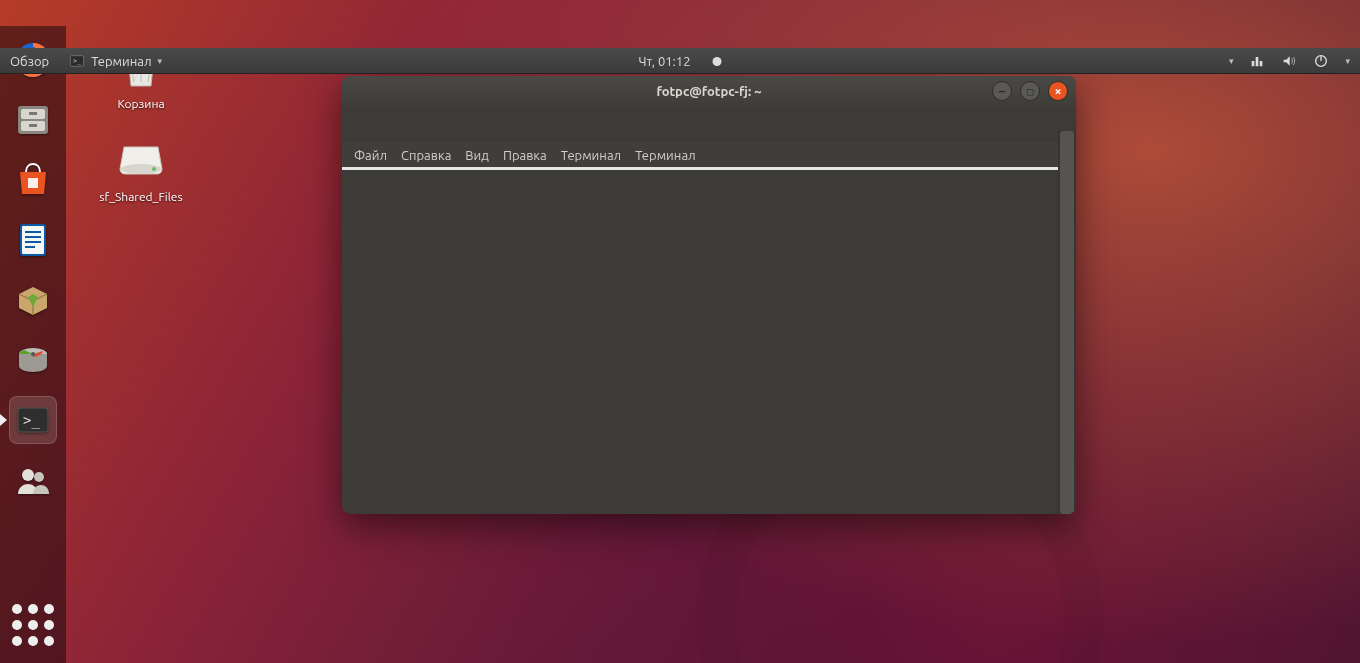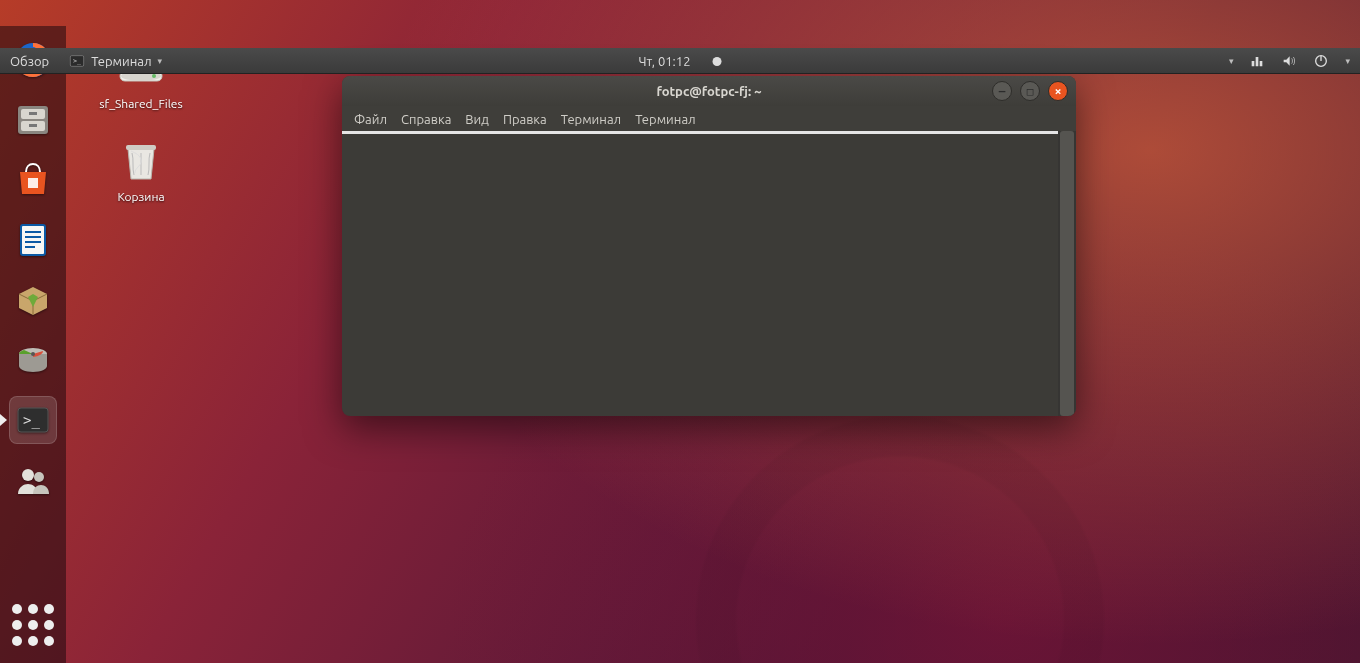--- a/index.html
+++ b/index.html
@@ -67,23 +67,23 @@
   
   .desktop-icons {
     position:absolute; top:40px; left:86px; display:flex; flex-direction:column; gap:22px;
     z-index:2; color:#fff; font-size:12px;
   }
   .desk-icon { width:110px; display:flex; flex-direction:column; align-items:center; text-align:center; }
   .desk-icon .lbl { margin-top:3px; text-shadow: 0 1px 2px rgba(0,0,0,0.7); line-height:1.15; }
 
   
   .window {
-    position:absolute; top:76px; left:342px; width:734px; height:340px;
+    position:absolute; top:76px; left:342px; width:734px; height:438px;
     background:#3c3b37; border-radius:8px; box-shadow:0 12px 36px rgba(0,0,0,0.5);
-    display:flex; flex-direction:column; overflow:hidden; z-index:3;
+    display:flex; flex-direction:column; overflow:hidden; z-index:3;gap:36px;
   }
   .titlebar {
     height:30px; background:linear-gradient(#4a4946,#3e3d39);
     display:flex; align-items:center; justify-content:center; position:relative;
     color:#d8d6d0; font-size:13px; font-weight:bold;
   }
   .winbtns { position:absolute; right:8px; top:5px; display:flex; gap:8px; }
   .winbtn { width:18px; height:18px; border-radius:50%; background:#5a5955; border:1px solid #2e2d2a; display:flex;align-items:center;justify-content:center; font-size:11px;color:#2b2b2b;}
   .winbtn.close { background:#e95420; color:#fff;}
   .winbtn .m{font-family:monospace;line-height:1;}
@@ -220,34 +220,34 @@
         <span></span>
         <span></span>
         <span></span>
     </div>
   </div>
 </div>
 
 <div class="desktop-icons">
   <div class="desk-icon">
     <svg width="54" height="54" viewBox="0 0 54 54">
-      <path d="M10 14h34l4 22c0 3-2 5-5 5H11c-3 0-5-2-5-5z" fill="#f0efe9" stroke="#c7c4bc"></path>
-      <ellipse cx="27" cy="36" rx="20" ry="5" fill="#d7d5ce"></ellipse>
-      <circle cx="40" cy="36" r="2" fill="#6b6"></circle>
-    </svg>
-    <div class="lbl">sf_Shared_Files</div>
-  </div>
-  <div class="desk-icon">
-    <svg width="54" height="54" viewBox="0 0 54 54">
       <path d="M14 16h26l-3 30H17z" fill="#e9e7e2" stroke="#b9b6ae"></path>
       <rect x="12" y="12" width="30" height="5" rx="2" fill="#cfccc4"></rect>
       <path d="M18 20c2 6 0 16 2 22M27 20c0 6 0 16 0 22M36 20c-2 6 0 16-2 22" stroke="#bbb" fill="none"></path>
       <path d="M17 18c4 2 10 4 10 10s-6 6-6 12" stroke="#ddd" fill="none"></path>
     </svg>
     <div class="lbl">Корзина</div>
+  </div>
+  <div class="desk-icon">
+    <svg width="54" height="54" viewBox="0 0 54 54">
+      <path d="M10 14h34l4 22c0 3-2 5-5 5H11c-3 0-5-2-5-5z" fill="#f0efe9" stroke="#c7c4bc"></path>
+      <ellipse cx="27" cy="36" rx="20" ry="5" fill="#d7d5ce"></ellipse>
+      <circle cx="40" cy="36" r="2" fill="#6b6"></circle>
+    </svg>
+    <div class="lbl">sf_Shared_Files</div>
   </div>
 </div>
 
 <div class="window">
   <div class="titlebar">
     <span>fotpc@fotpc-fj: ~</span>
     <div class="winbtns">
       <div class="winbtn">
           <span class="m">–</span>
         </div>

